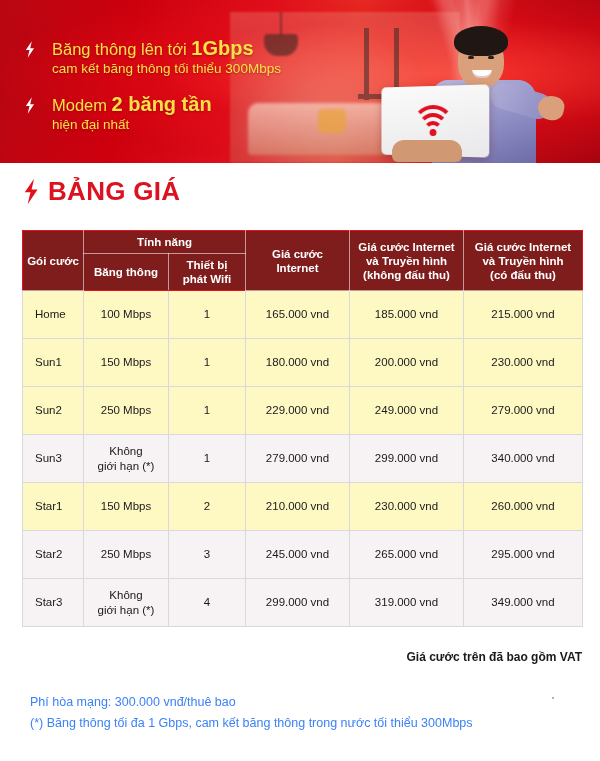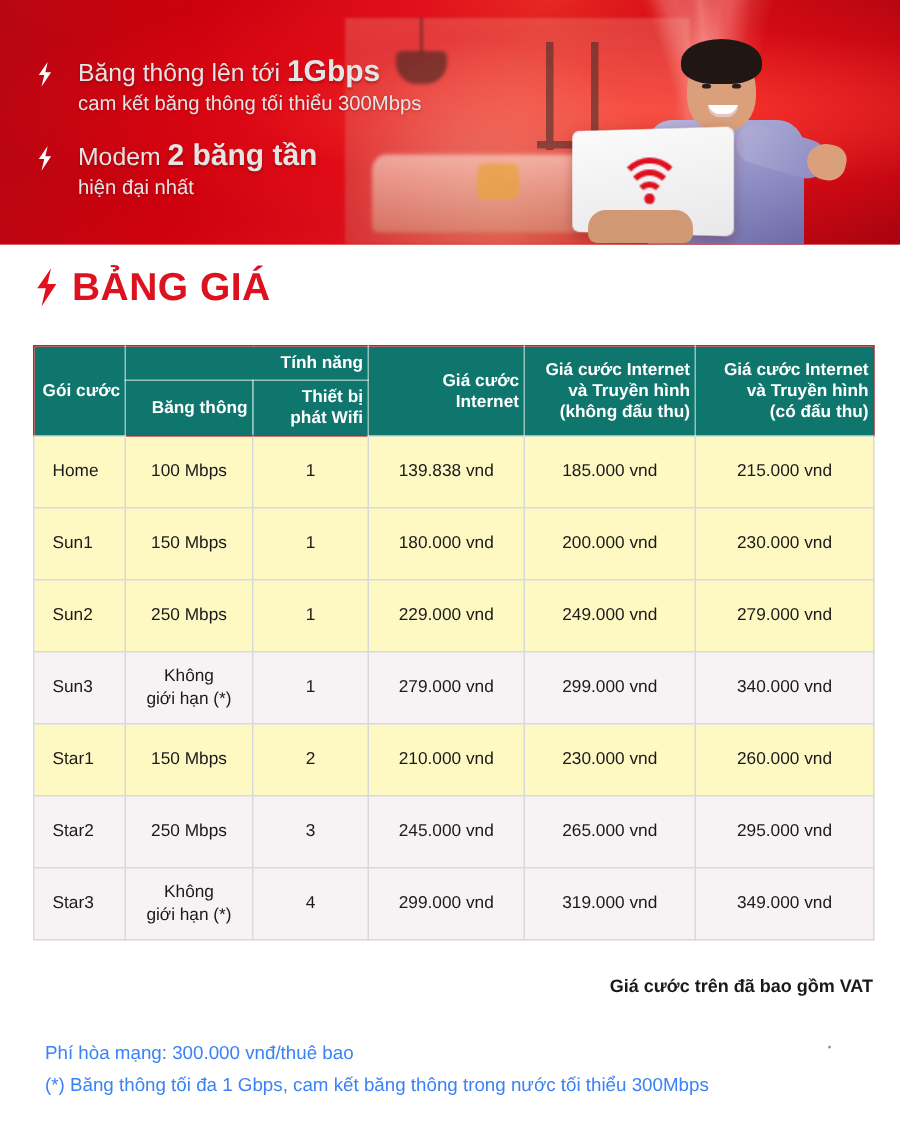--- a/index.html
+++ b/index.html
@@ -180,21 +180,21 @@
     position: absolute; left: 392px; top: 140px; width: 70px; height: 22px;
     background: #d09873; border-radius: 12px 12px 6px 6px;
   }
 
   
   .banner-copy {
     position: absolute;
     left: 22px;
     top: 38px;
     width: 330px;
-    color: #e5e5e5;
+    color: #fde047;
     z-index: 5;
   }
   .copy-row { position: relative; padding-left: 30px; }
   .copy-row + .copy-row { margin-top: 16px; }
   .bolt-bullet {
     position: absolute;
     left: 2px;
     top: 3px;
     width: 11px;
     height: 17px;
@@ -236,27 +236,27 @@
   
   .price-table {
     position: absolute;
     left: 22px;
     top: 230px;
     width: 560px;
     border-collapse: collapse;
     table-layout: fixed;
   }
   .price-table th {
-    background: #0f766e;
+    background: #7f1d1d;
     color: #ffffff;
     font-size: 11.5px;
     font-weight: bold;
     line-height: 14px;
     padding: 4px 3px;
-    text-align: right;
+    text-align: center;
     border: 1px solid rgba(255,255,255,.55);
   }
   .price-table th.outer-l  { border-left: 1px solid #e8101e; margin-top: 42px; }
   .price-table th.outer-r  { border-right: 1px solid #e8101e; }
   .price-table th.outer-t  { border-top: 1px solid #e8101e; }
   .price-table th.outer-b  { border-bottom: 1px solid #e8101e; }
 
   .price-table td {
     font-size: 11.5px;
     color: #1a1a1a;
@@ -408,21 +408,21 @@
     <tr>
       <th class="outer-b">Băng thông</th>
       <th class="outer-b">Thiết bị<br>phát Wifi</th>
     </tr>
   </thead>
   <tbody>
       <tr>
         <td class="plan-name">Home</td>
         <td>100 Mbps</td>
         <td>1</td>
-        <td>139.838 vnd</td>
+        <td>165.000 vnd</td>
         <td>185.000 vnd</td>
         <td>215.000 vnd</td>
       </tr>
       <tr>
         <td class="plan-name">Sun1</td>
         <td>150 Mbps</td>
         <td>1</td>
         <td>180.000 vnd</td>
         <td>200.000 vnd</td>
         <td>230.000 vnd</td>

